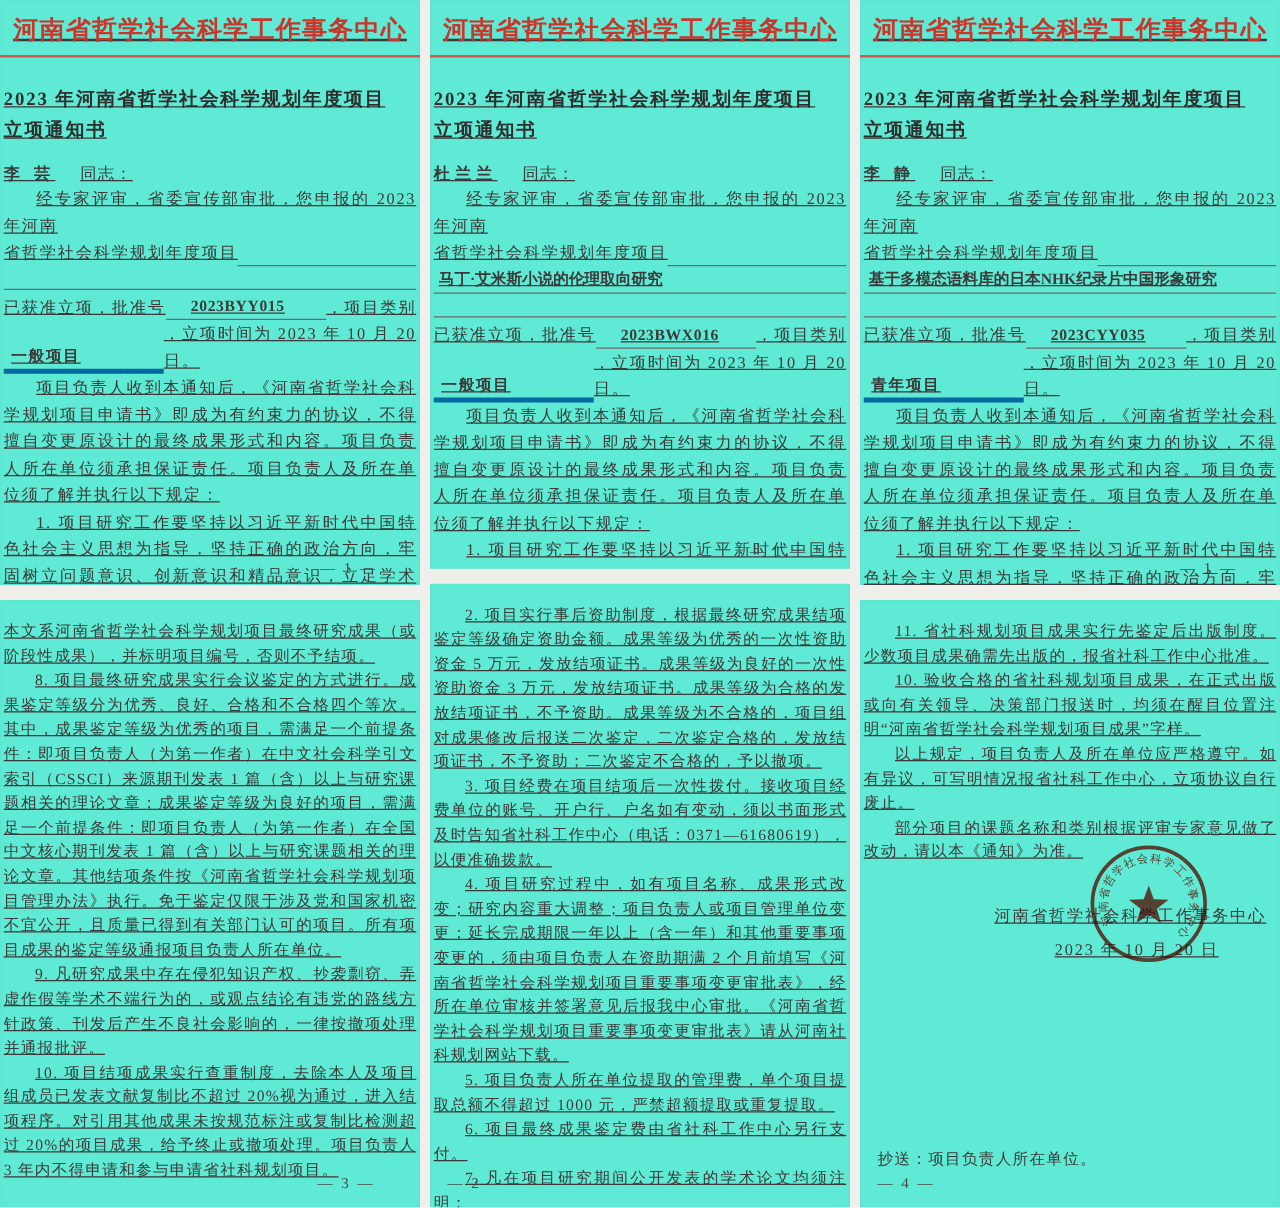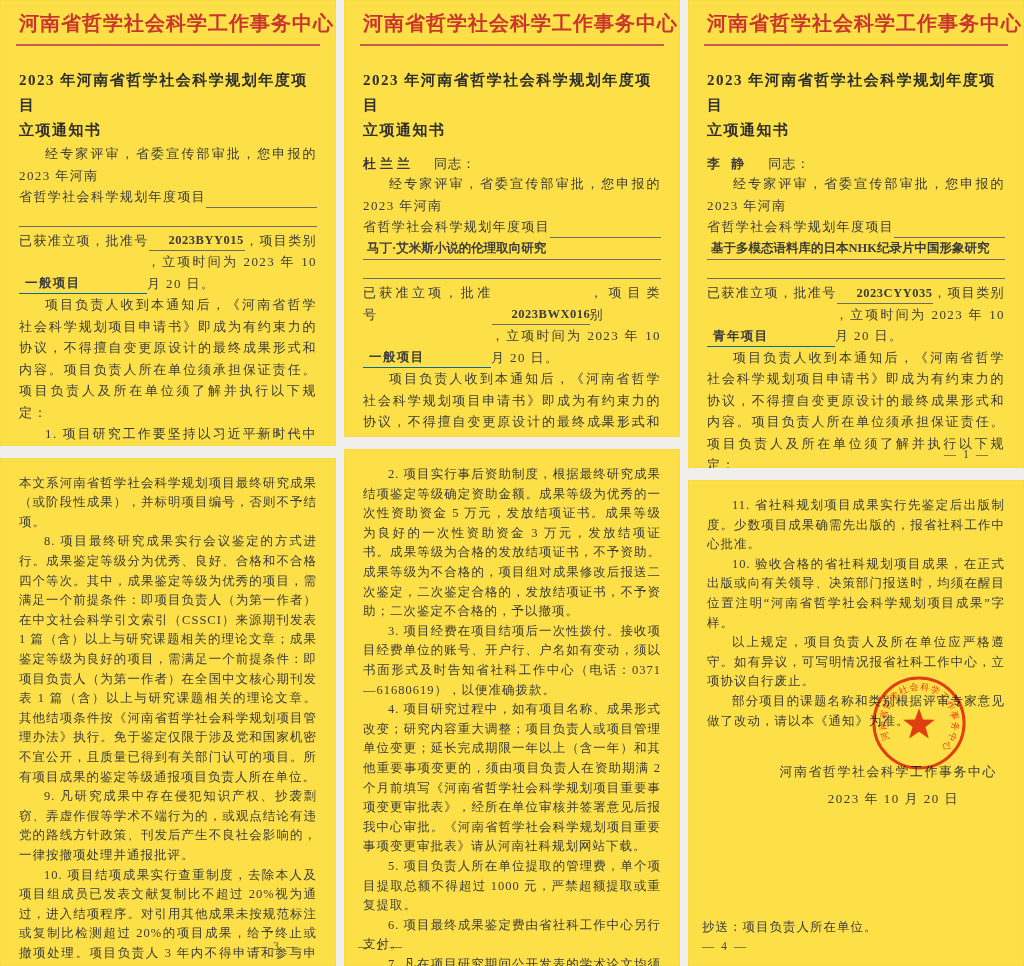--- a/index.html
+++ b/index.html
@@ -6,25 +6,26 @@
   html, body { width: 1024px; height: 966px; }
   body {
     background: #f1efeb;
     font-family: "Liberation Serif", "DejaVu Serif", serif;
     color: #3b3b3b;
     overflow: hidden;
   }
   .board { display: flex; width: 1024px; height: 966px; gap: 8px; }
   .col { flex: 1 1 0; display: flex; flex-direction: column; gap: 12px; min-width: 0; }
   .page {
-    background: #fde047;
-    padding: 8px 19px;
+    background: #5eead4;
+    padding: 8px 3px;
     position: relative;
     overflow: hidden;
     box-shadow: inset 0 0 0 1px rgba(0,0,0,0.02);
+    text-decoration: underline;
   }
   .page1 { height: 468px; }
   .page2 { flex: 1 1 auto; padding-top: 16px; }
 
   .doc-header {
     color: #c9362c;
     font-weight: bold;
     font-size: 20px;
     letter-spacing: 1px;
     text-align: center;
@@ -54,21 +55,21 @@
   .project-line {
     border-bottom: 1px solid #6b6b6b;
     font-weight: bold;
     font-size: 12.5px;
     padding-left: 4px;
     line-height: 21.5px;
     white-space: nowrap; overflow: hidden;
   }
   .blankline { height: 19px; border-bottom: 1px solid #6b6b6b; margin-bottom: 3px; }
   .code { font-weight: bold; text-align: left; padding-left: 20px; font-size: 12.5px; letter-spacing: 0.5px; line-height: 20px; }
-  .cat { border-bottom: 1px solid #0369a1; width: 128px; flex: 0 0 auto; font-weight: bold; font-size: 12.5px; padding-left: 6px; line-height: 20px; }
+  .cat { border-bottom: 4px solid #0369a1; width: 128px; flex: 0 0 auto; font-weight: bold; font-size: 12.5px; padding-left: 6px; line-height: 20px; }
 
   .page2 .body { font-size: 12.5px; letter-spacing: 1px; line-height: 19.6px; }
 
   .pagenum {
     position: absolute;
     font-size: 12px;
     letter-spacing: 2px;
     color: #4a4a4a;
   }
   .p1num { right: 34px; bottom: 6px; }
@@ -97,20 +98,23 @@
 <div class="board">
 
   <div class="col">
     <section class="page page1">
       <div class="doc-header">河南省哲学社会科学工作事务中心</div>
       <div class="red-rule"></div>
       <div class="doc-title">
         <div>2023 年河南省哲学社会科学规划年度项目</div>
         <div>立项通知书</div>
       </div>
+      <div class="recipient">
+        <span class="name">李 芸</span><span>同志：</span>
+      </div>
       <p class="body indent">经专家评审，省委宣传部审批，您申报的 2023 年河南</p>
       <div class="body flexline">
         <span>省哲学社会科学规划年度项目</span>
           <span class="fill"></span>
       </div>
       <div class="blankline"></div>
       <div class="body flexline">
         <span>已获准立项，批准号</span>
           <span class="fill code">2023BYY015</span>
           <span>，项目类别</span>

